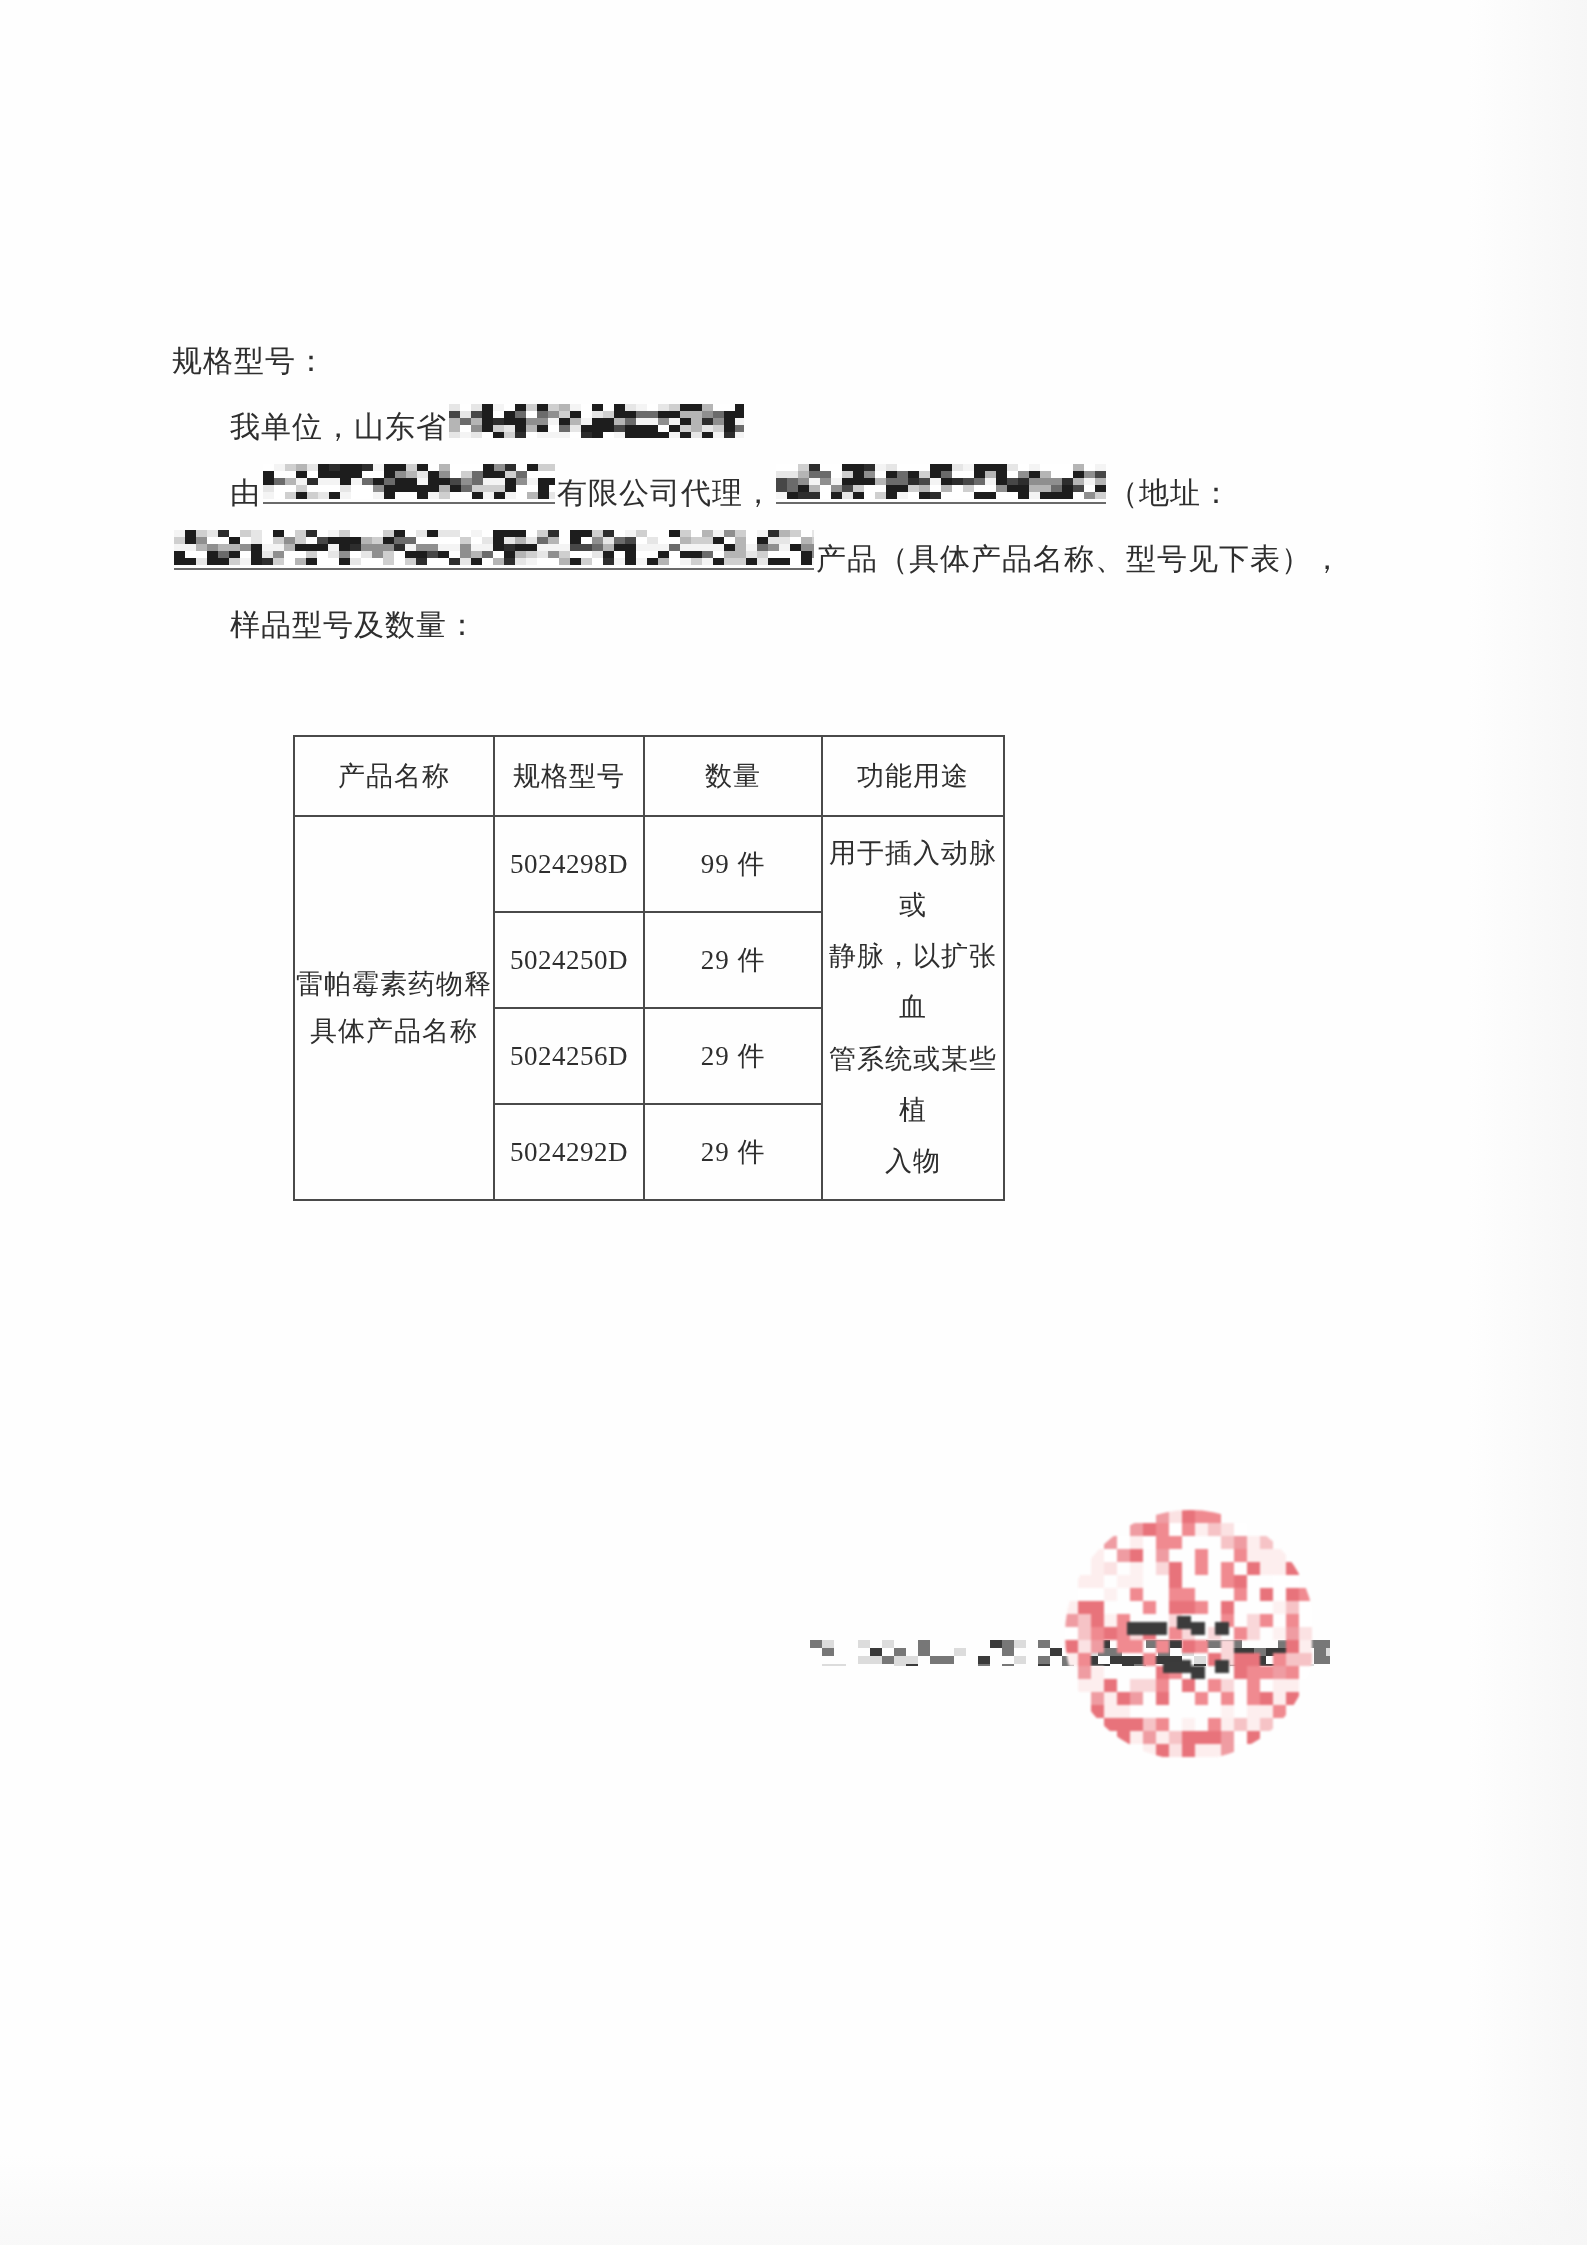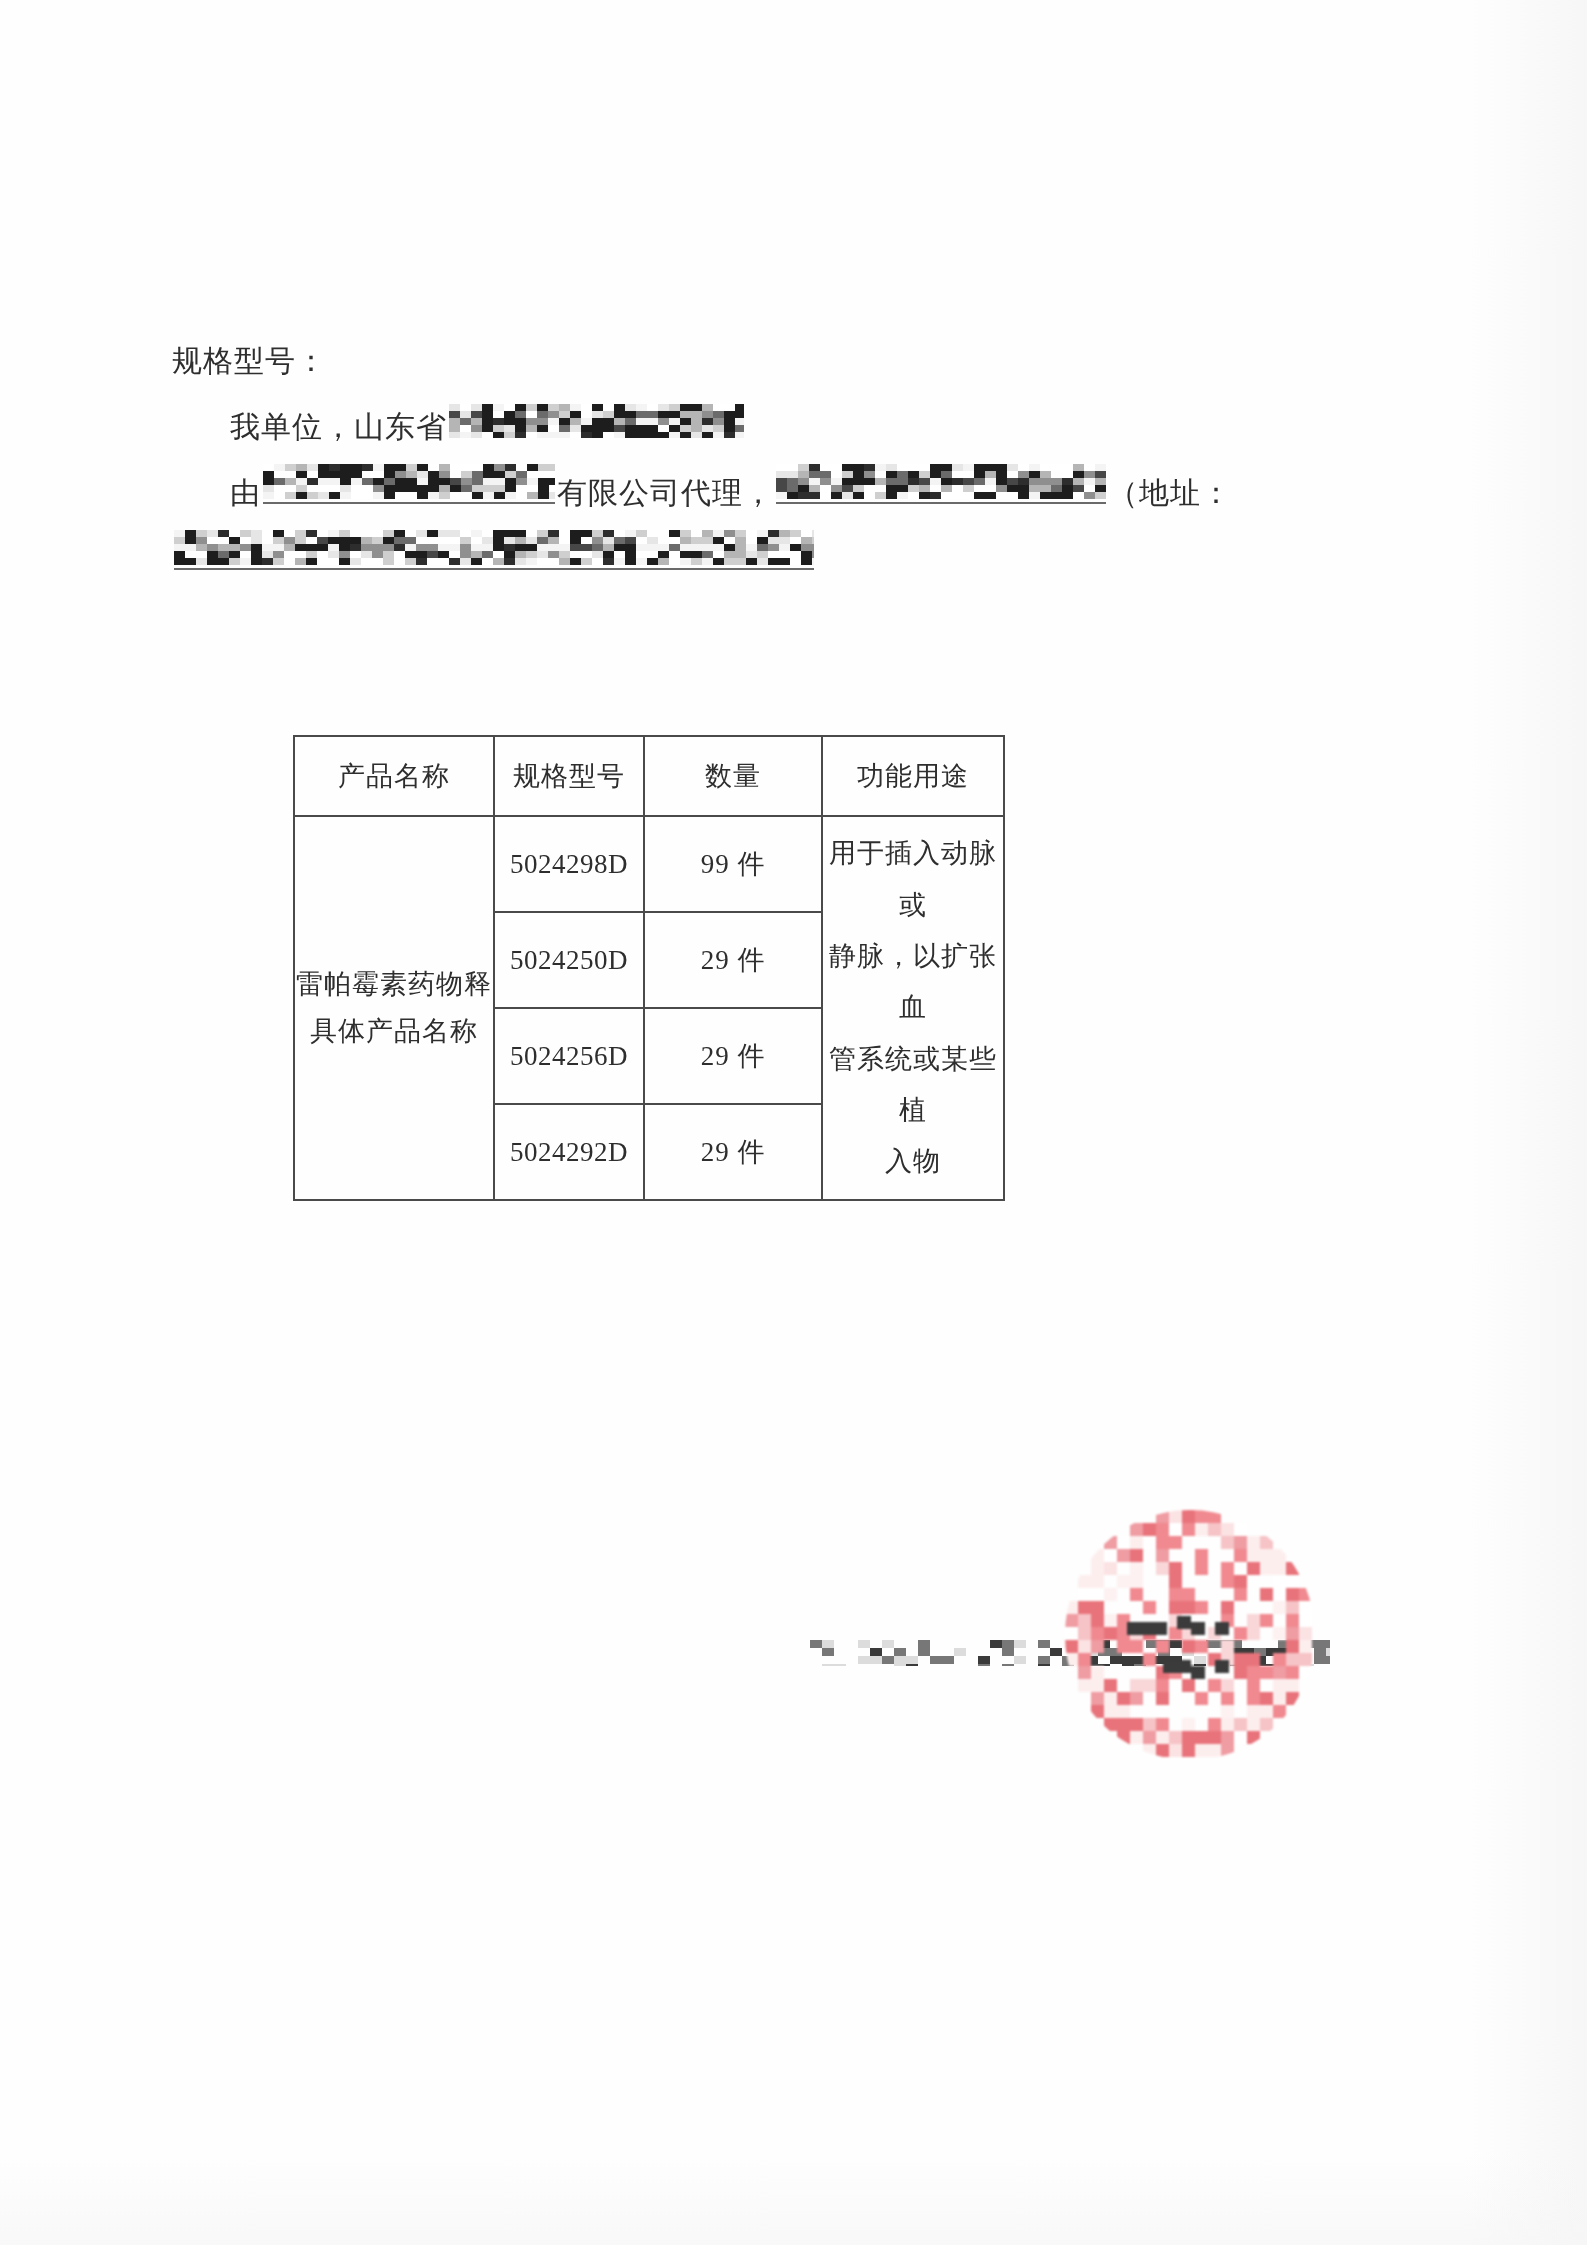--- a/index.html
+++ b/index.html
@@ -905,23 +905,27 @@
           <i style="left:550px;top:28px;width:11px;height:7px;background:#cfcfcf"></i>
           <i style="left:561px;top:28px;width:11px;height:7px;background:#cfcfcf"></i>
           <i style="left:572px;top:28px;width:11px;height:7px;background:#1d1d1d"></i>
           <i style="left:583px;top:28px;width:11px;height:7px;background:#e6e6e6"></i>
           <i style="left:594px;top:28px;width:11px;height:7px;background:#1d1d1d"></i>
           <i style="left:605px;top:28px;width:11px;height:7px;background:#1d1d1d"></i>
           <i style="left:616px;top:28px;width:11px;height:7px;background:#ffffff"></i>
           <i style="left:627px;top:28px;width:11px;height:7px;background:#1d1d1d"></i>
           <i style="left:638px;top:28px;width:11px;height:7px;background:#f4f4f4"></i>
         </span>
+      <span class="txt">产品（具体产品名称、型号见下表），</span>
     </div>
 
 
+    <div class="line indent">
+      <span class="txt">样品型号及数量：</span>
+    </div>
 
   </div>
 
   <div class="tbl-wrap">
     <table class="spec">
       <thead>
         <tr>
           <th class="col-name">产品名称</th>
           <th class="col-model">规格型号</th>
           <th class="col-qty">数量</th>

